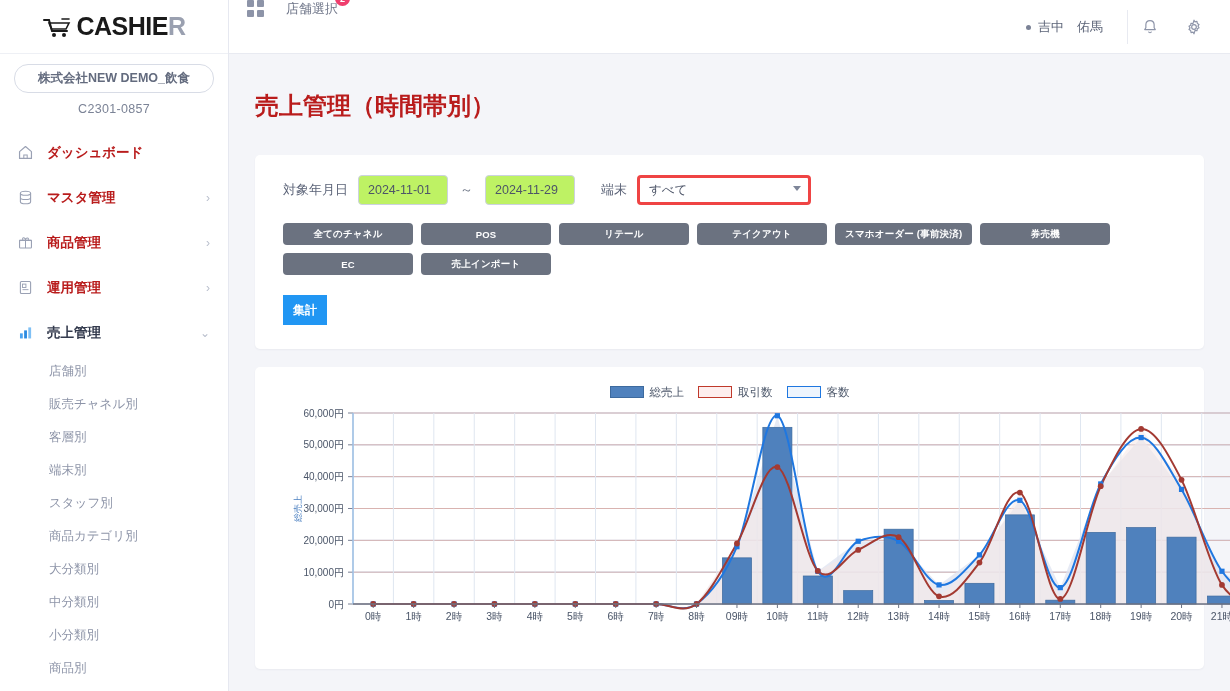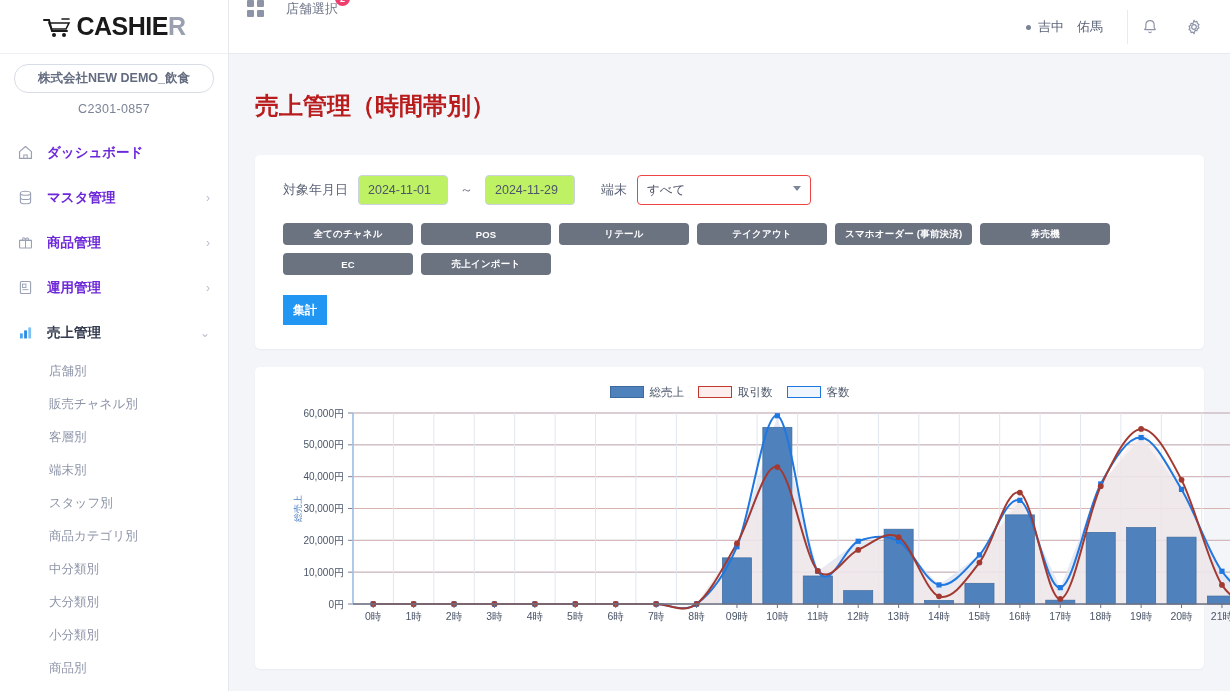--- a/index.html
+++ b/index.html
@@ -37,21 +37,21 @@
     background: #fff; font-weight: 600; white-space: nowrap;
   }
   .company-code { margin-top: 9px; font-size: 12.5px; color:#7b8396; letter-spacing: .3px; }
 
   .nav { margin-top: 14px; }
   .nav-item {
     display: flex; align-items: center; height: 45px;
     padding: 0 18px 0 17px; cursor: pointer; position: relative;
   }
   .nav-item .ico { width: 30px; flex: 0 0 30px; display:flex; align-items:center; }
-  .nav-item .lbl { font-size: 13.5px; color: #6d28d9; font-weight: 700; flex: 1; }
+  .nav-item .lbl { font-size: 13.5px; color: #b91c1c; font-weight: 700; flex: 1; }
   .nav-item.active .lbl { color: #333a4d; }
   .nav-item .chev { color: #b9bfcd; font-size: 12px; line-height: 1; }
   .sub-item {
     height: 33px; display:flex; align-items:center;
     padding-left: 49px; font-size: 12.5px; color: #8d94a8; cursor: pointer;
   }
 
   
   .main { flex: 1; height: 691px; display: flex; flex-direction: column; overflow: hidden; }
   .topbar {
@@ -84,21 +84,21 @@
   .filter-row { display:flex; align-items:center; gap: 0; margin-bottom: 18px; }
   .flabel { font-size: 13px; color:#5c6478; margin-right: 10px; white-space:nowrap; }
   .date-input {
     width: 90px; height: 30px; border: 1px solid #ccd2e0; border-radius: 4px;
     font-size: 12.5px; color:#4d real; color:#4d5568; padding: 0 9px;
     font-family: "Liberation Sans", sans-serif; background:#bef264;
   }
   .tilde { margin: 0 12px; color:#6b7384; font-size: 13px; }
   .sel-wrap { position: relative; }
   .sel {
-    width: 174px; height: 30px; border:1px solid #ef4444; border-radius:4px;
+    width: 174px; height: 30px; border:3px solid #ef4444; border-radius:4px;
     font-size: 12.5px; color:#4d5568; padding: 0 9px;
     background:#fff; appearance: none; -webkit-appearance: none;
     font-family: "Liberation Sans", sans-serif;
   }
   .sel-arrow { position:absolute; right:10px; top:11px; pointer-events:none;
     width:0;height:0;border-left:4px solid transparent;border-right:4px solid transparent;border-top:5px solid #7e8699; }
   .ml24 { margin-left: 26px; }
 
   .chips { display:flex; flex-wrap: wrap; gap: 8px; max-width: 830px; }
   .chip {
@@ -214,22 +214,22 @@
         <span class="chev">⌄</span>
       </div>
 
       <div>
         <div class="sub-item">店舗別</div>
         <div class="sub-item">販売チャネル別</div>
         <div class="sub-item">客層別</div>
         <div class="sub-item">端末別</div>
         <div class="sub-item">スタッフ別</div>
         <div class="sub-item">商品カテゴリ別</div>
+        <div class="sub-item">大分類別</div>
         <div class="sub-item">中分類別</div>
-        <div class="sub-item">大分類別</div>
         <div class="sub-item">小分類別</div>
         <div class="sub-item">商品別</div>
         <div class="sub-item">商品オプション別</div>
       </div>
     </nav>
   </aside>
 
   <div class="main">
 
     <header class="topbar">

